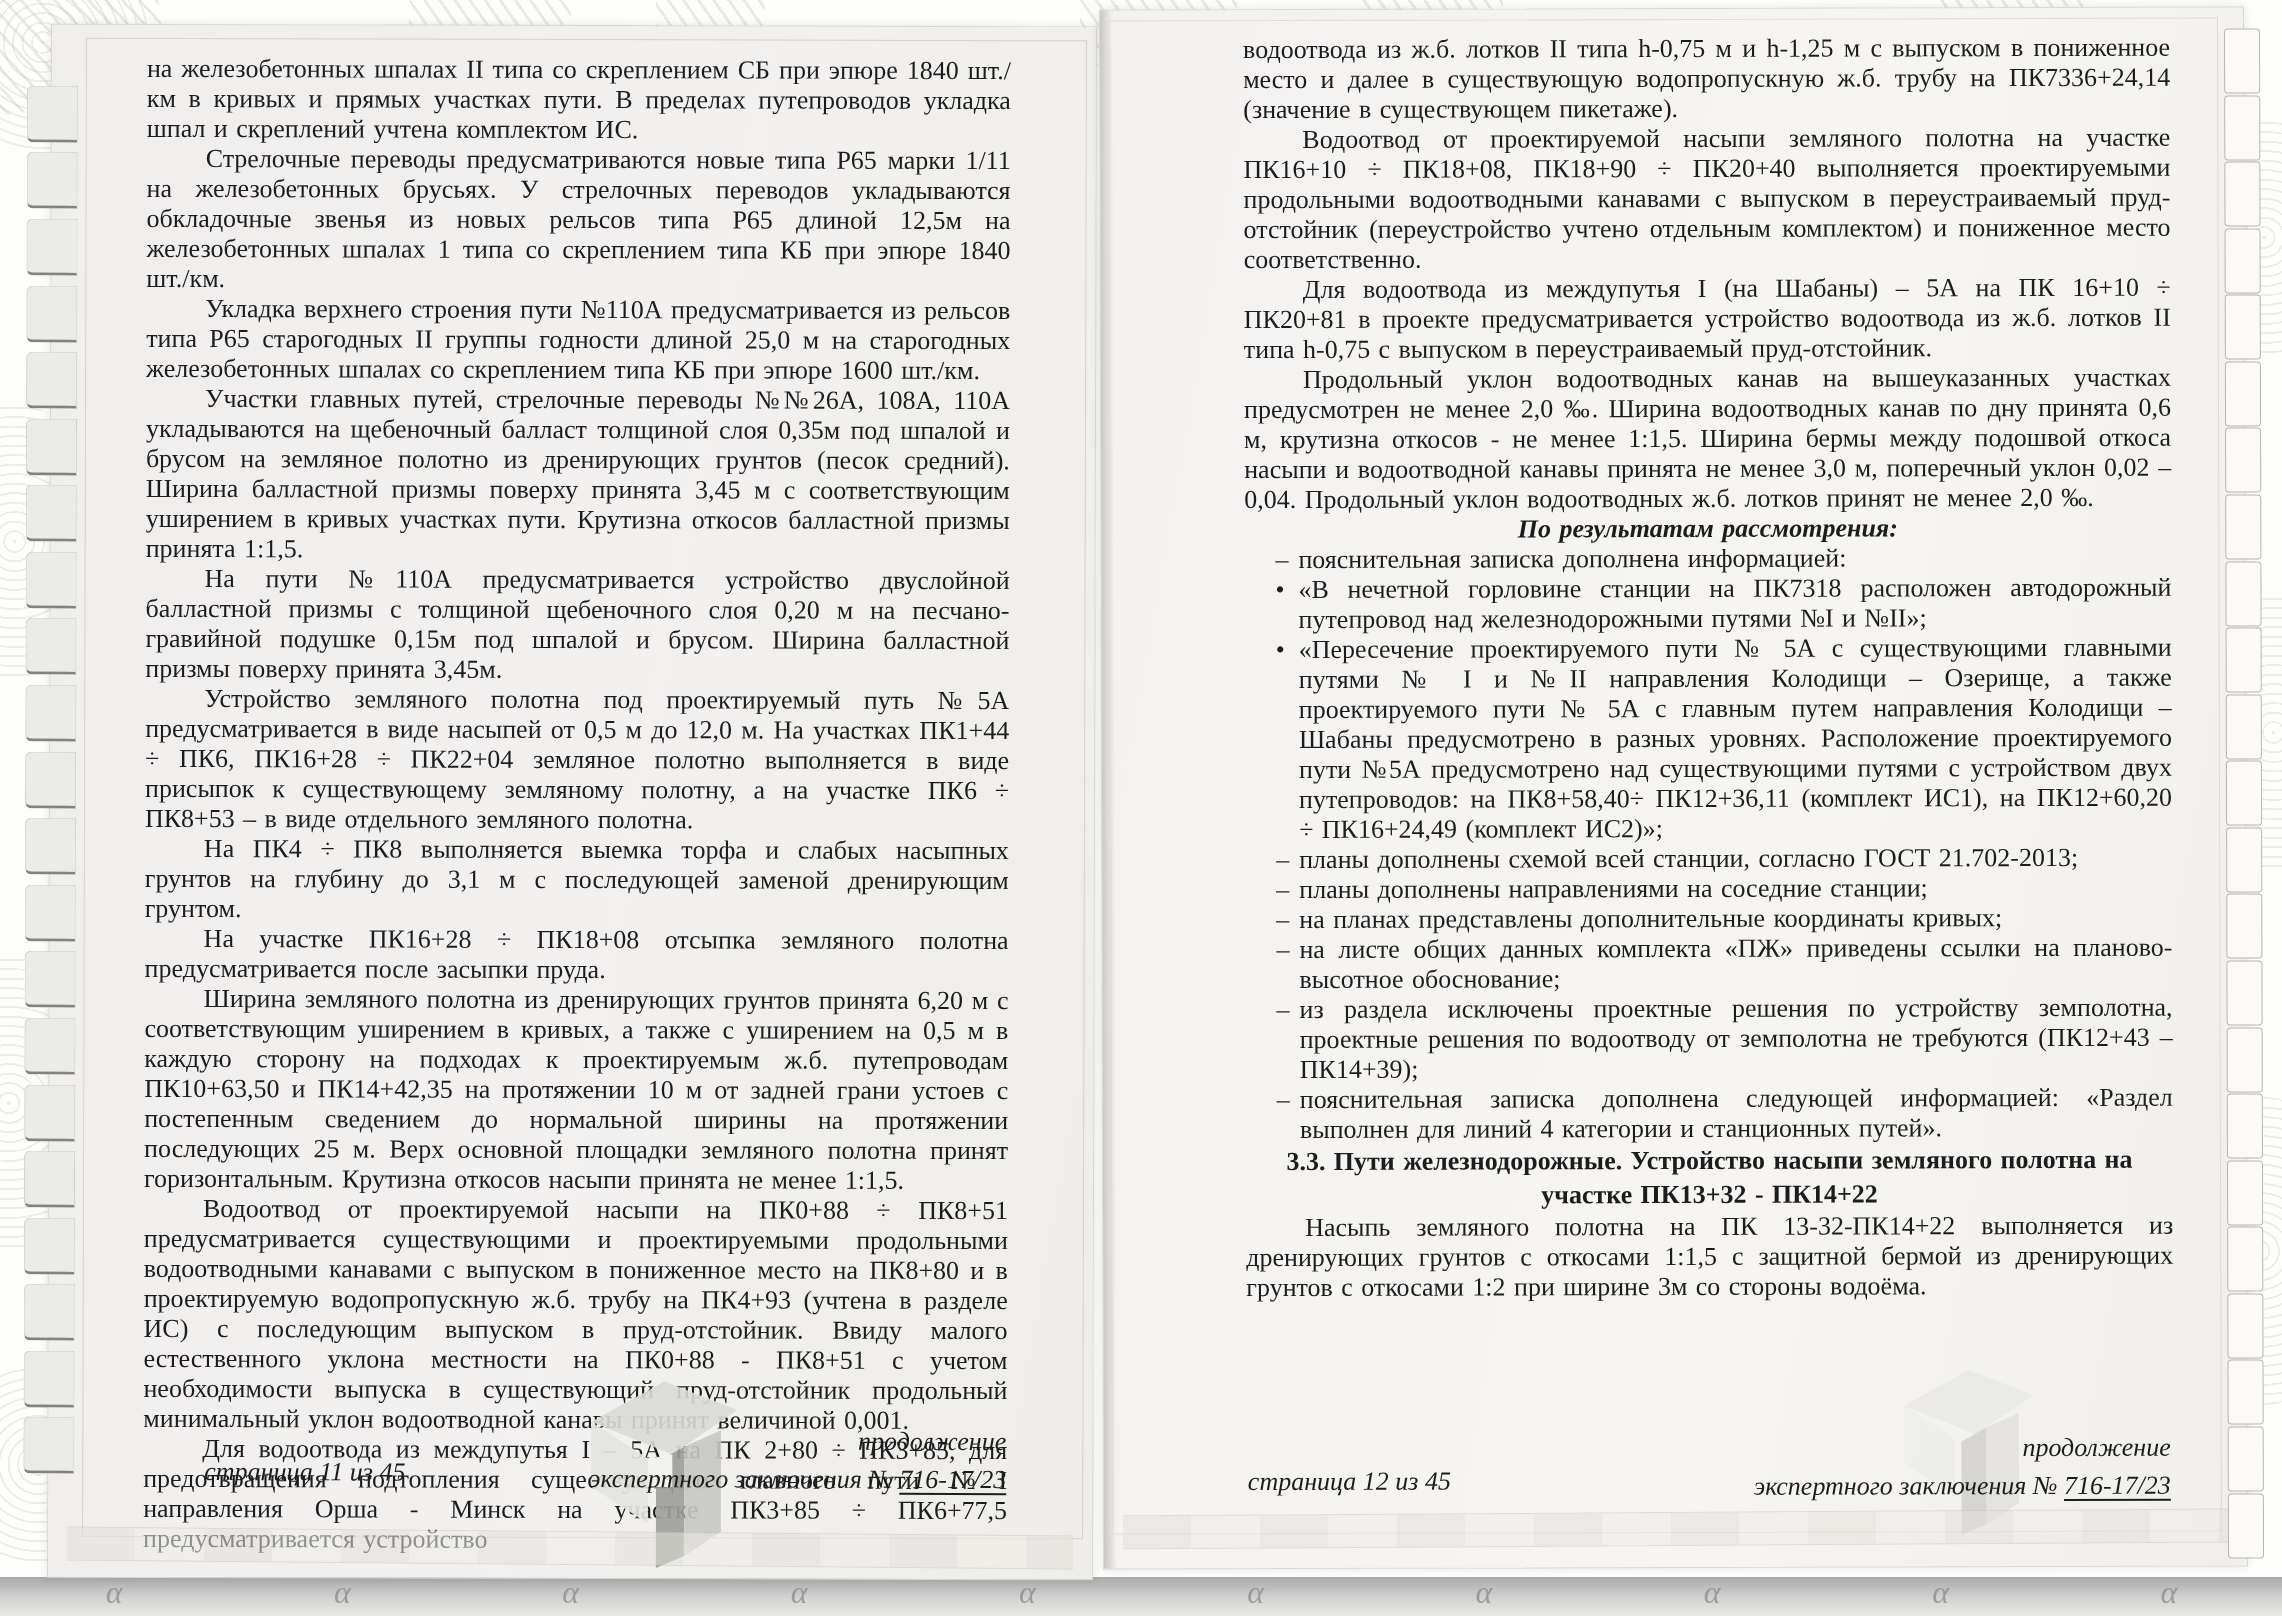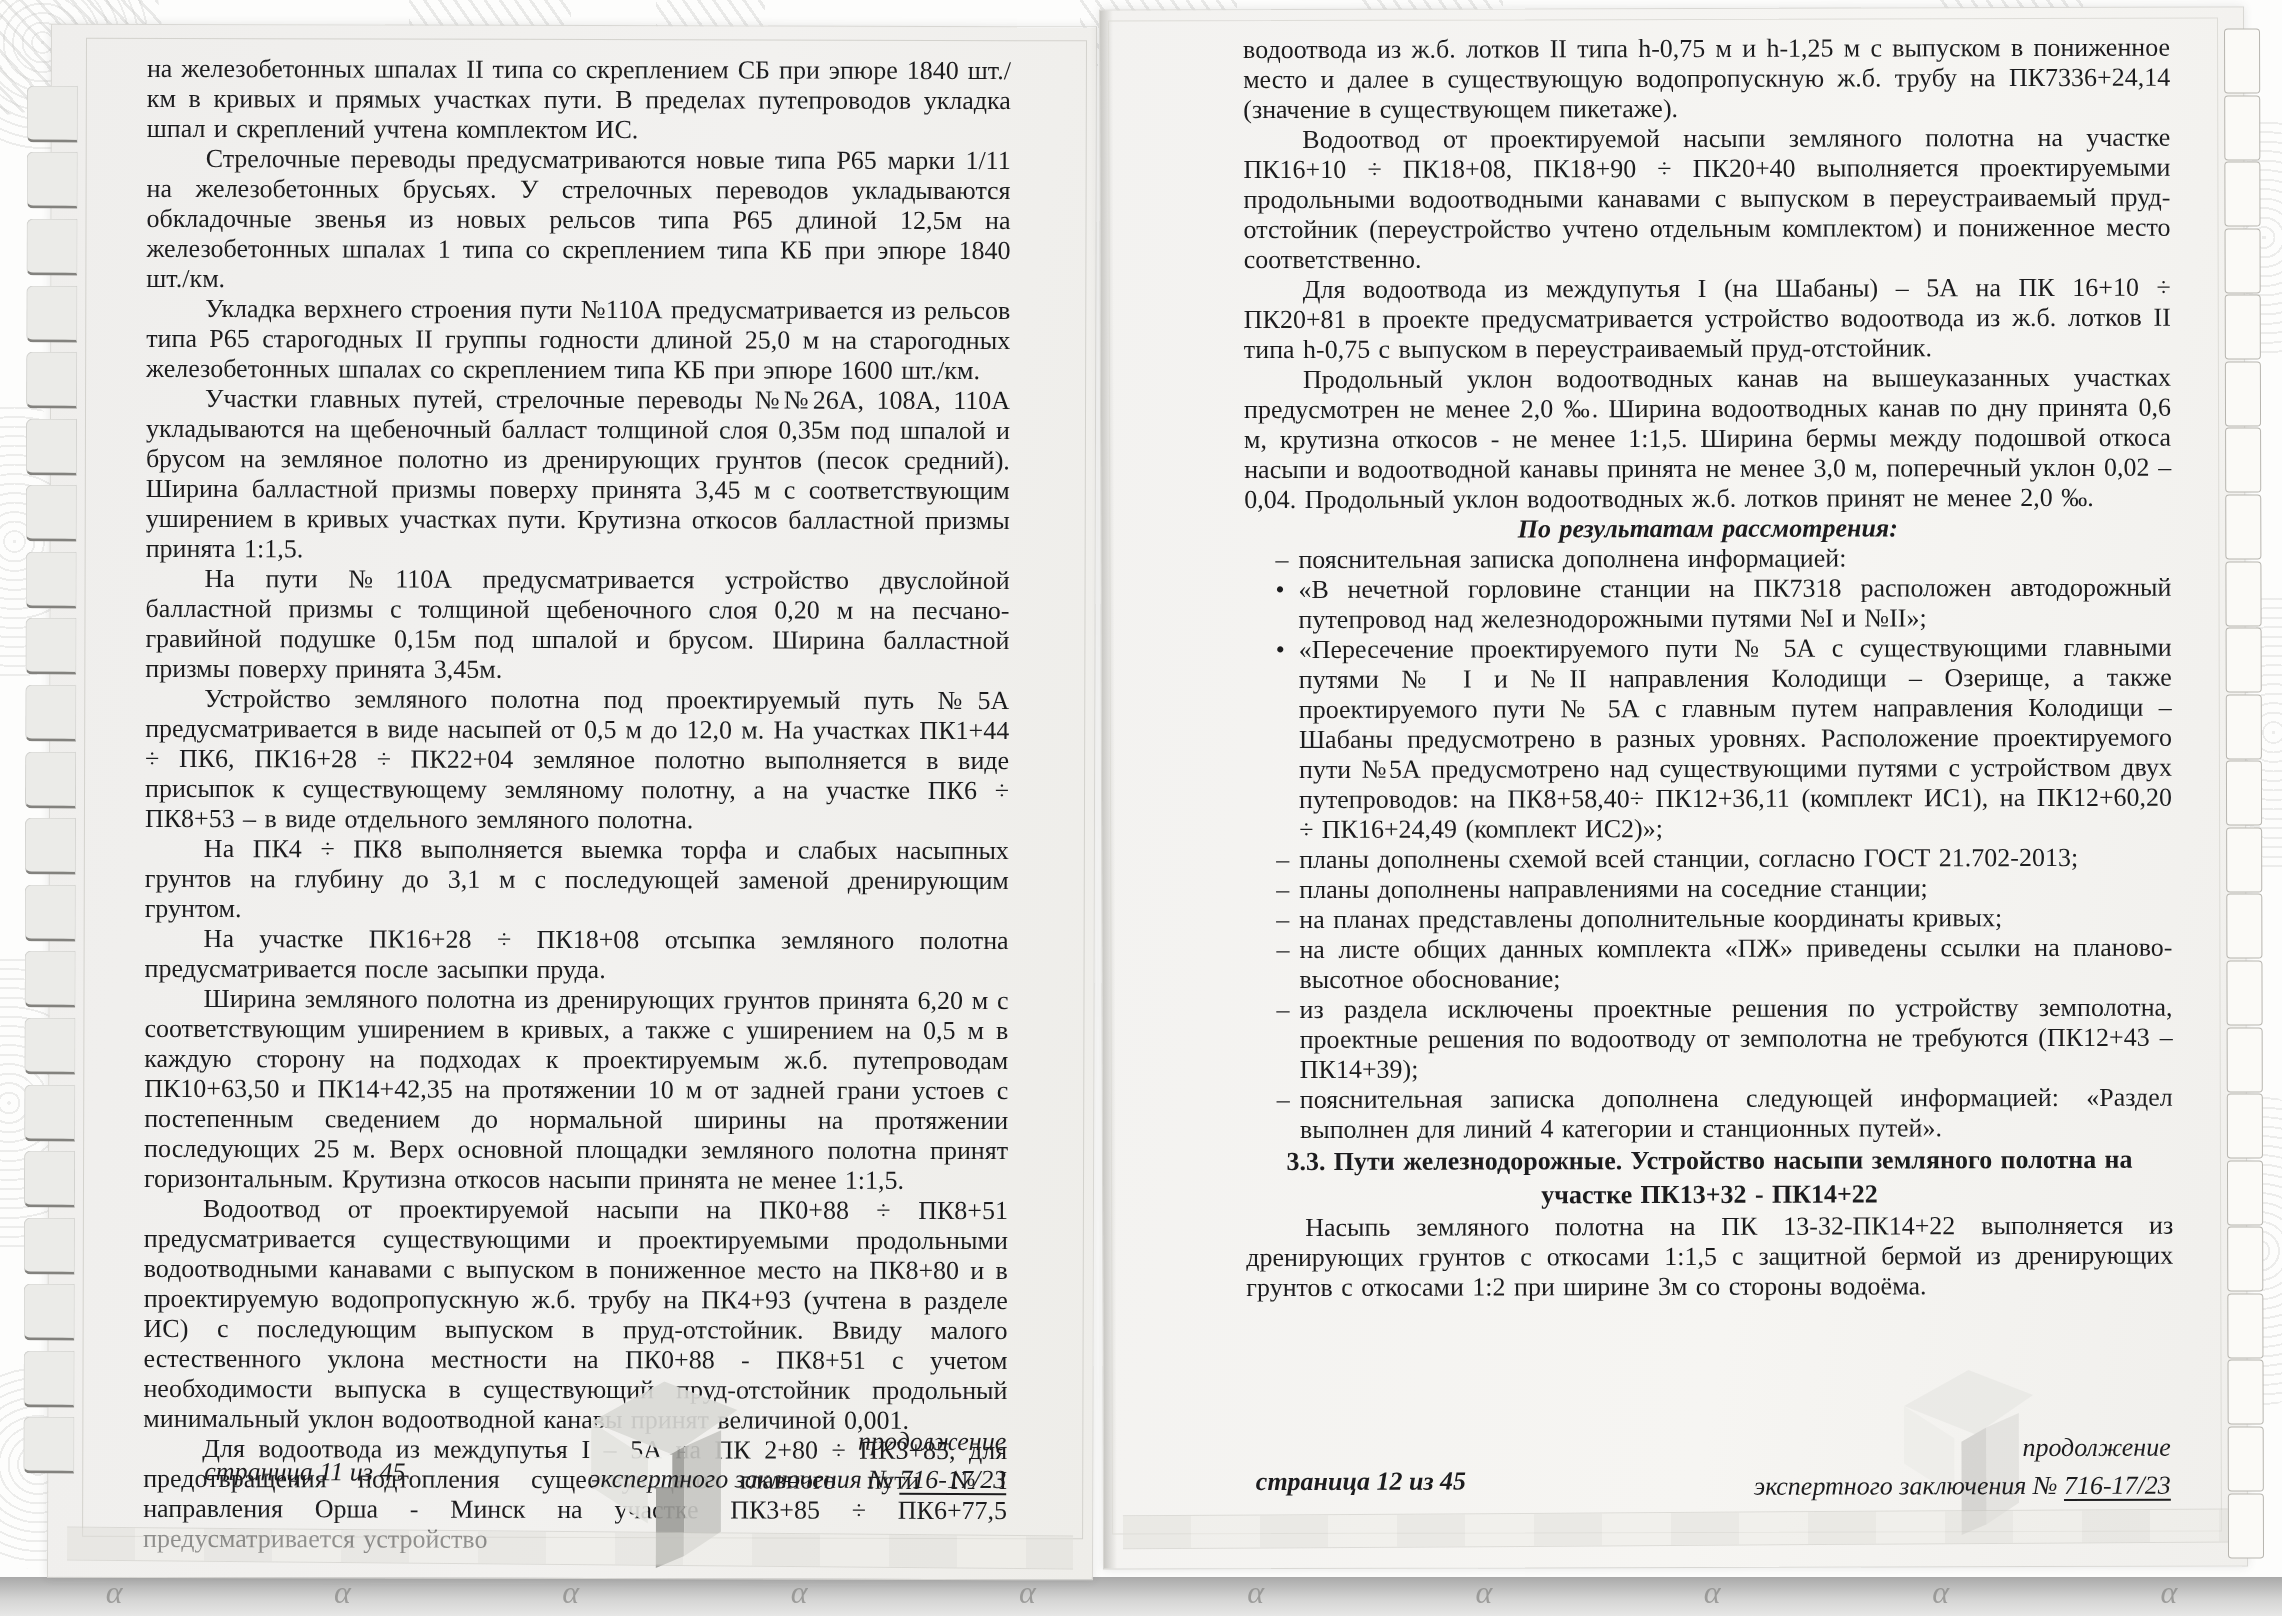--- a/index.html
+++ b/index.html
@@ -52,21 +52,21 @@
   .content p.no-indent{text-indent:0;}
   .h-results{font-weight:bold;font-style:italic;text-align:center;text-indent:0 !important;margin:2.9px 0;}
   .review-list{margin:0;padding:0;}
   .li{position:relative;margin:0;padding-left:54px;text-indent:0 !important;}
   .li .marker{position:absolute;left:31px;top:0;}
   .h-section{font-weight:bold;text-align:center;text-indent:0 !important;
     margin:86px 0 25px;line-height:34px;}
   
   .footer-pagenum{position:absolute;font-style:italic;font-size:26px;}
   .page-left .footer-pagenum{left:114px;top:1432px;margin-left:42px;}
-  .page-right .footer-pagenum{left:152px;top:1457px;font-weight:bold;}
+  .page-right .footer-pagenum{left:144px;top:1457px;}
   .footer-cont{position:absolute;font-style:italic;font-size:26px;
     text-align:right;line-height:38px;}
   .page-left .footer-cont{right:86px;top:1396px;}
   .page-right .footer-cont{right:76px;top:1421px;}
   .footer-cont .num{text-decoration:underline;text-underline-offset:4.8px;}
   
   .logo{position:absolute;pointer-events:none;}
   .page-left .logo{left:518px;top:1343px;width:204px;height:207px;opacity:.9;}
   .page-right .logo{left:778px;top:1351px;width:181px;height:183px;opacity:.33;}
 </style>

